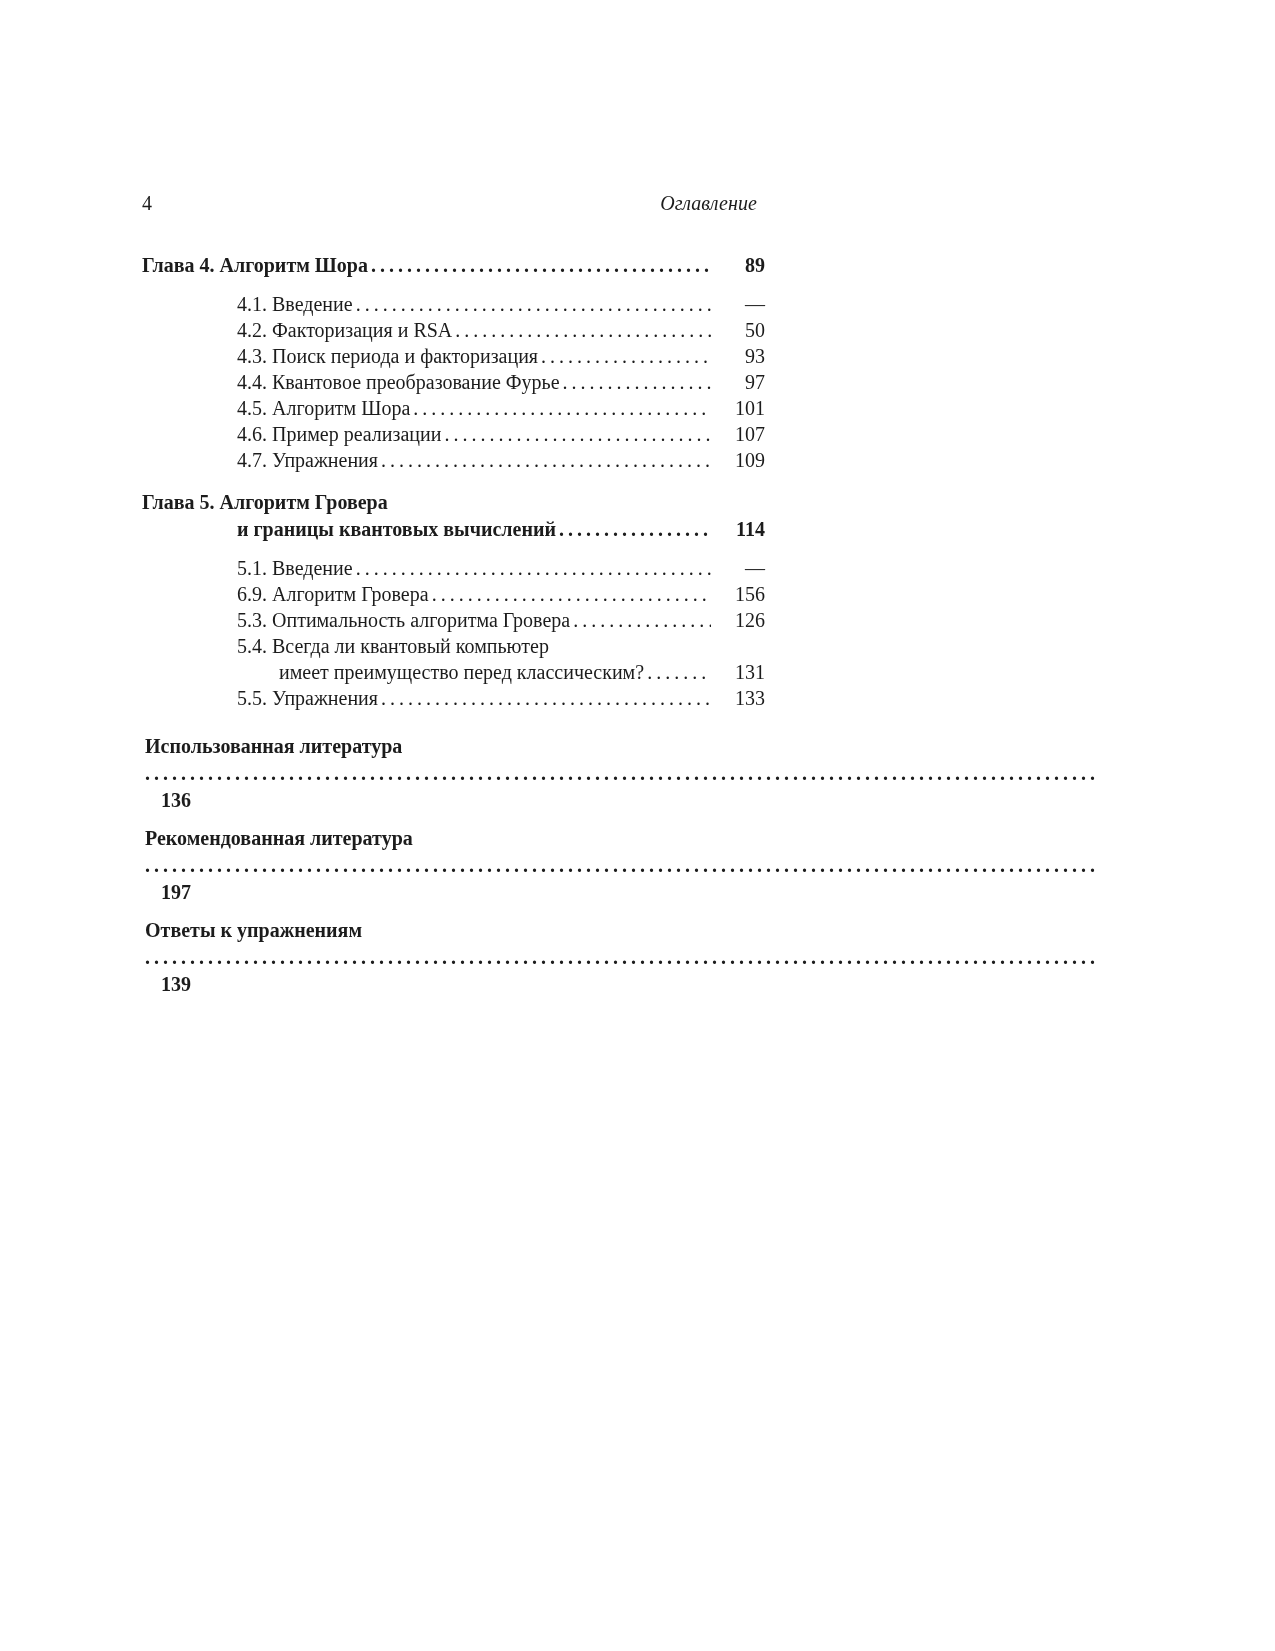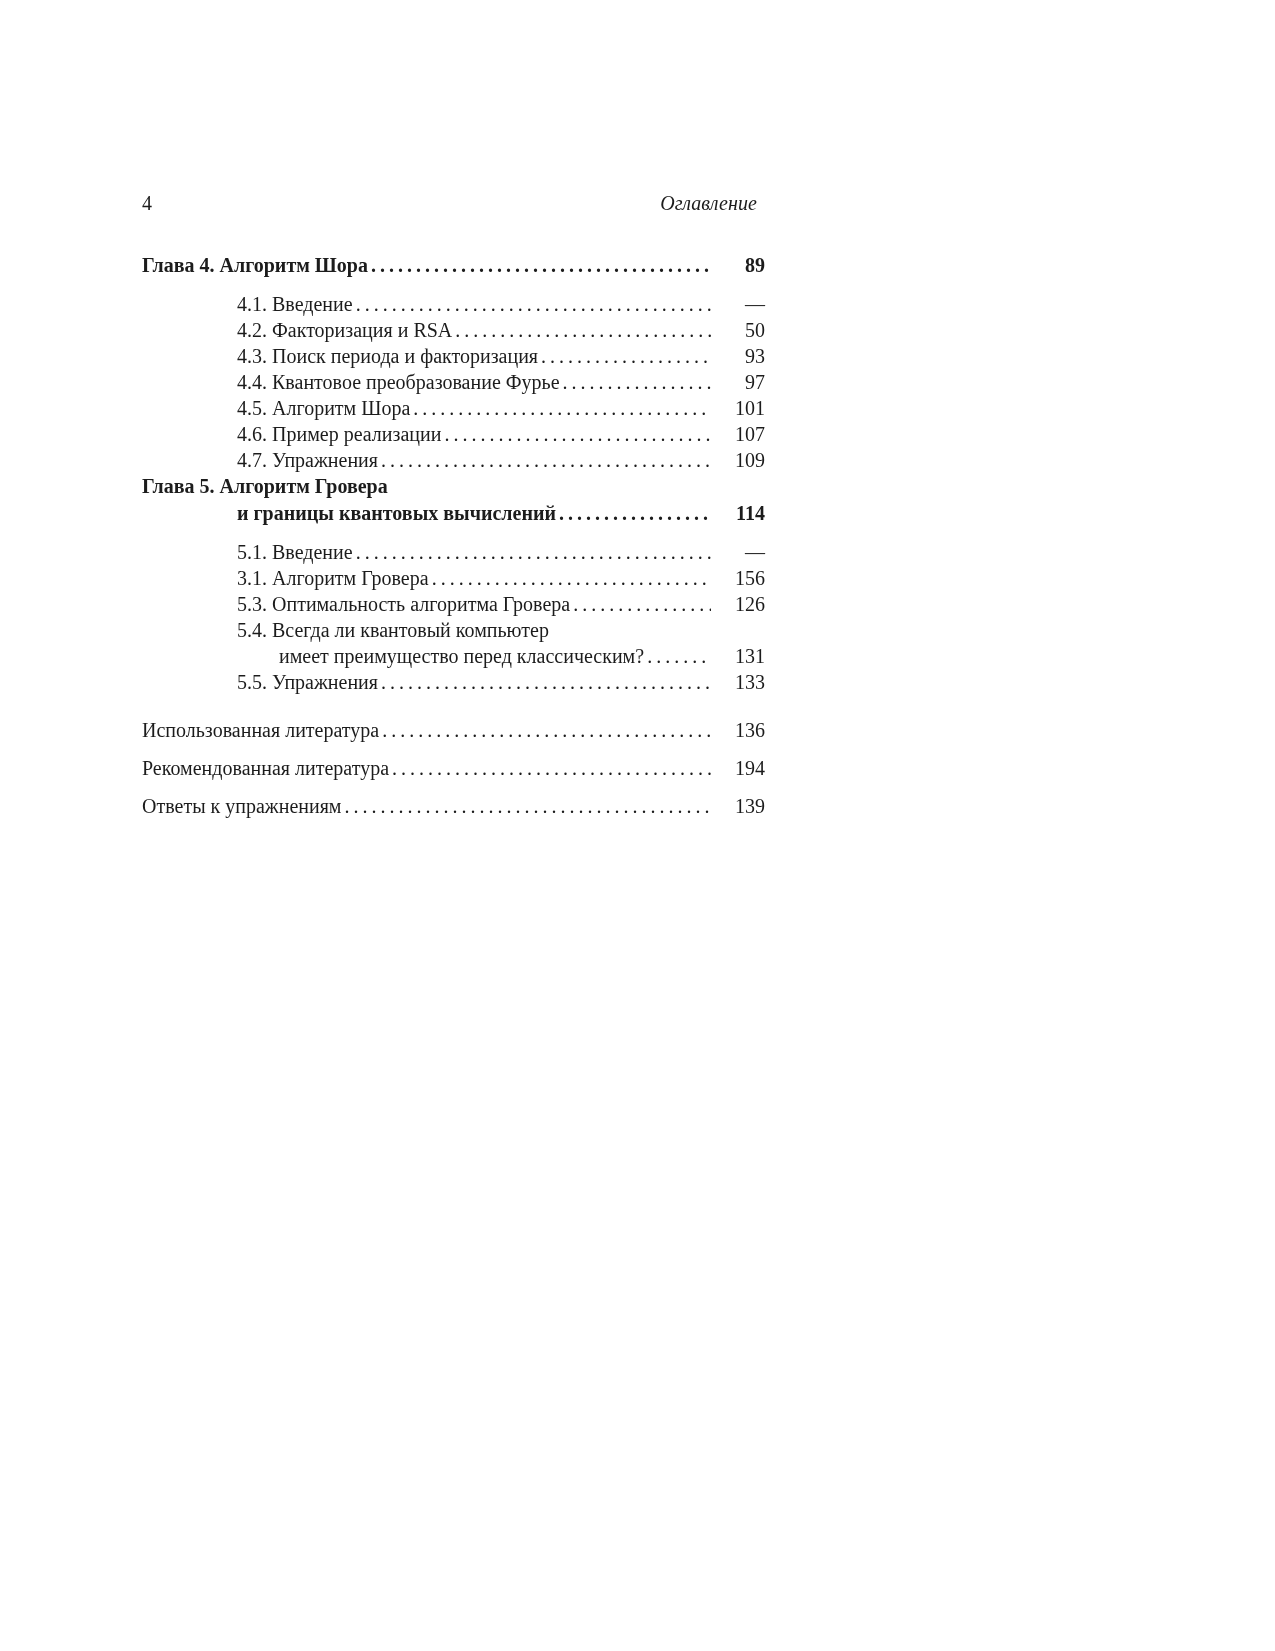--- a/index.html
+++ b/index.html
@@ -81,27 +81,29 @@
     line-height: 26px;
   }
   .entry {
     padding-left: 95px;
   }
   .entry-cont {
     padding-left: 137px;
     align-items: center;
   }
   .chapter-block {
+    margin-top: 16px;
   }
   .heading-cont {
     padding-left: 95px;
   }
   .backmatter {
-    font-weight: normal;
+    font-weight: bold;
     margin-top: 11px;
+    flex-direction: column;
   }
   .backmatter.first {
     margin-top: 22px;
   }
 </style>
 </head>
 <body>
 
 <div class="page">
 
@@ -167,21 +169,21 @@
       </div>
     </div>
 
     <div class="entries">
       <div class="toc-line entry">
         <span class="label">5.1. Введение</span>
         <span class="dots"></span>
         <span class="pagenum">—</span>
       </div>
       <div class="toc-line entry">
-        <span class="label">3.1. Алгоритм Гровера</span>
+        <span class="label">6.9. Алгоритм Гровера</span>
         <span class="dots"></span>
         <span class="pagenum">156</span>
       </div>
       <div class="toc-line entry">
         <span class="label">5.3. Оптимальность алгоритма Гровера</span>
         <span class="dots"></span>
         <span class="pagenum">126</span>
       </div>
       <div class="toc-line entry">
         <span class="label">5.4. Всегда ли квантовый компьютер</span>
@@ -199,21 +201,21 @@
     </div>
 
     <div class="toc-line backmatter first">
       <span class="label">Использованная литература</span>
       <span class="dots"></span>
       <span class="pagenum">136</span>
     </div>
     <div class="toc-line backmatter">
       <span class="label">Рекомендованная литература</span>
       <span class="dots"></span>
-      <span class="pagenum">194</span>
+      <span class="pagenum">197</span>
     </div>
     <div class="toc-line backmatter">
       <span class="label">Ответы к упражнениям</span>
       <span class="dots"></span>
       <span class="pagenum">139</span>
     </div>
 
   </div>
 </div>
 

